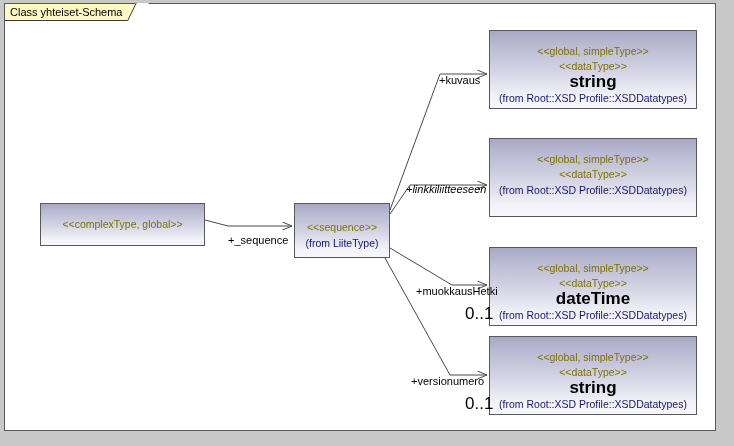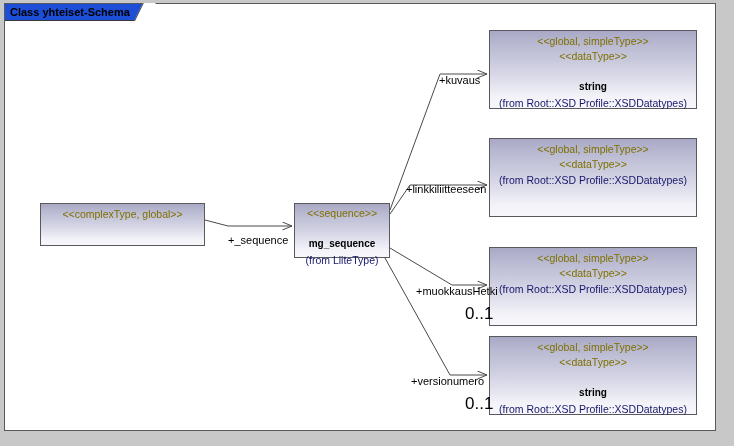--- a/index.html
+++ b/index.html
@@ -19,27 +19,27 @@
     background:#ffffff;
     border:1px solid #555a5e;
     box-sizing:border-box;
   }
 
   
   .frame-tab{
     position:absolute;
     left:5px;top:4px;
     height:17px;
-    background:#1d4ed8;
+    background:#fef9c3;
     border:1px solid #3a3a3a;
     border-top:none;border-left:none;
     box-sizing:border-box;
     padding:0 16px 0 5px;
     display:flex;align-items:center;
-    font-size:11px;font-weight:bold;color:#000;
+    font-size:11px;font-weight:normal;color:#000;
     white-space:nowrap;
     z-index:5;
   }
   .frame-tab .notch{
     position:absolute;
     right:-1px;top:-1px;
     width:12px;height:18px;
     background:#ffffff;
     border-left:1px solid #3a3a3a;
     transform:skewX(-26deg);
@@ -48,35 +48,34 @@
   }
 
   
   .uml-box{
     position:absolute;
     box-sizing:border-box;
     border:1px solid #58585e;
     background:linear-gradient(to bottom,#a9a9c6 0%,#b9b9d2 18%,#d6d6e6 55%,#f2f2f8 85%,#f7f7fb 100%);
     text-align:center;
     z-index:3;
-    padding-top:3px;
+    padding-top:13px;
   }
   .stereo{
     font-size:10.5px;
     color:#7f7000;
     line-height:15px;
     white-space:nowrap;
   }
   .clsname{
-    font-size:10px;
+    font-size:17px;
     font-weight:bold;
     color:#000000;
     line-height:16px;
     white-space:nowrap;
-    margin-top:15px;
   }
   .fromtxt{
     font-size:10.5px;
     color:#16166b;
     line-height:16px;
     white-space:nowrap;
   }
 
   
   .wires{
@@ -131,57 +130,57 @@
 
     <path d="M390,248 L452,285 L487,285" fill="none" stroke="#4a4a4a" stroke-width="1" marker-end="url(#openarrow)"></path>
 
     <path d="M385,258 L450,375 L487,375" fill="none" stroke="#4a4a4a" stroke-width="1" marker-end="url(#openarrow)"></path>
   </svg>
 
   <div class="uml-box" style="left:40px;top:203px;width:165px;height:43px;">
     <div class="stereo">&lt;&lt;complexType, global&gt;&gt;</div>
   </div>
 
-  <div class="uml-box" style="left:294px;top:203px;width:96px;height:55px;padding-top:2px;">
+  <div class="uml-box" style="left:294px;top:203px;width:96px;height:55px;padding-top:16px;">
     <div class="stereo">&lt;&lt;sequence&gt;&gt;</div>
-    <div class="clsname">mg_sequence</div>
     <div class="fromtxt">(from LiiteType)</div>
   </div>
 
   <div class="uml-box" style="left:489px;top:30px;width:208px;height:79px;">
     <div class="stereo">&lt;&lt;global, simpleType&gt;&gt;</div>
     <div class="stereo">&lt;&lt;dataType&gt;&gt;</div>
     <div class="clsname">string</div>
     <div class="fromtxt">(from Root::XSD Profile::XSDDatatypes)</div>
   </div>
 
   <div class="uml-box" style="left:489px;top:138px;width:208px;height:79px;">
     <div class="stereo">&lt;&lt;global, simpleType&gt;&gt;</div>
     <div class="stereo">&lt;&lt;dataType&gt;&gt;</div>
     <div class="fromtxt">(from Root::XSD Profile::XSDDatatypes)</div>
   </div>
 
   <div class="uml-box" style="left:489px;top:247px;width:208px;height:79px;">
     <div class="stereo">&lt;&lt;global, simpleType&gt;&gt;</div>
     <div class="stereo">&lt;&lt;dataType&gt;&gt;</div>
+    <div class="clsname">dateTime</div>
     <div class="fromtxt">(from Root::XSD Profile::XSDDatatypes)</div>
   </div>
 
   <div class="uml-box" style="left:489px;top:336px;width:208px;height:79px;">
     <div class="stereo">&lt;&lt;global, simpleType&gt;&gt;</div>
     <div class="stereo">&lt;&lt;dataType&gt;&gt;</div>
     <div class="clsname">string</div>
     <div class="fromtxt">(from Root::XSD Profile::XSDDatatypes)</div>
   </div>
 
   <div class="edge-label" style="left:228px;top:234px;">+_sequence</div>
 
   <div class="edge-label" style="left:439px;top:74px;">+kuvaus</div>
 
-  <div class="edge-label" style="left:406px;top:183px;">+linkkiliitteeseen</div>
+  <div class="edge-label" style="left:406px;top:183px;font-style:italic;">+linkkiliitteeseen</div>
 
   <div class="edge-label" style="left:416px;top:285px;">+muokkausHetki</div>
   <div class="mult" style="left:465px;top:304px;">0..1</div>
 
   <div class="edge-label" style="left:411px;top:375px;">+versionumero</div>
   <div class="mult" style="left:465px;top:394px;">0..1</div>
 
 </div>
 
 </body></html>

